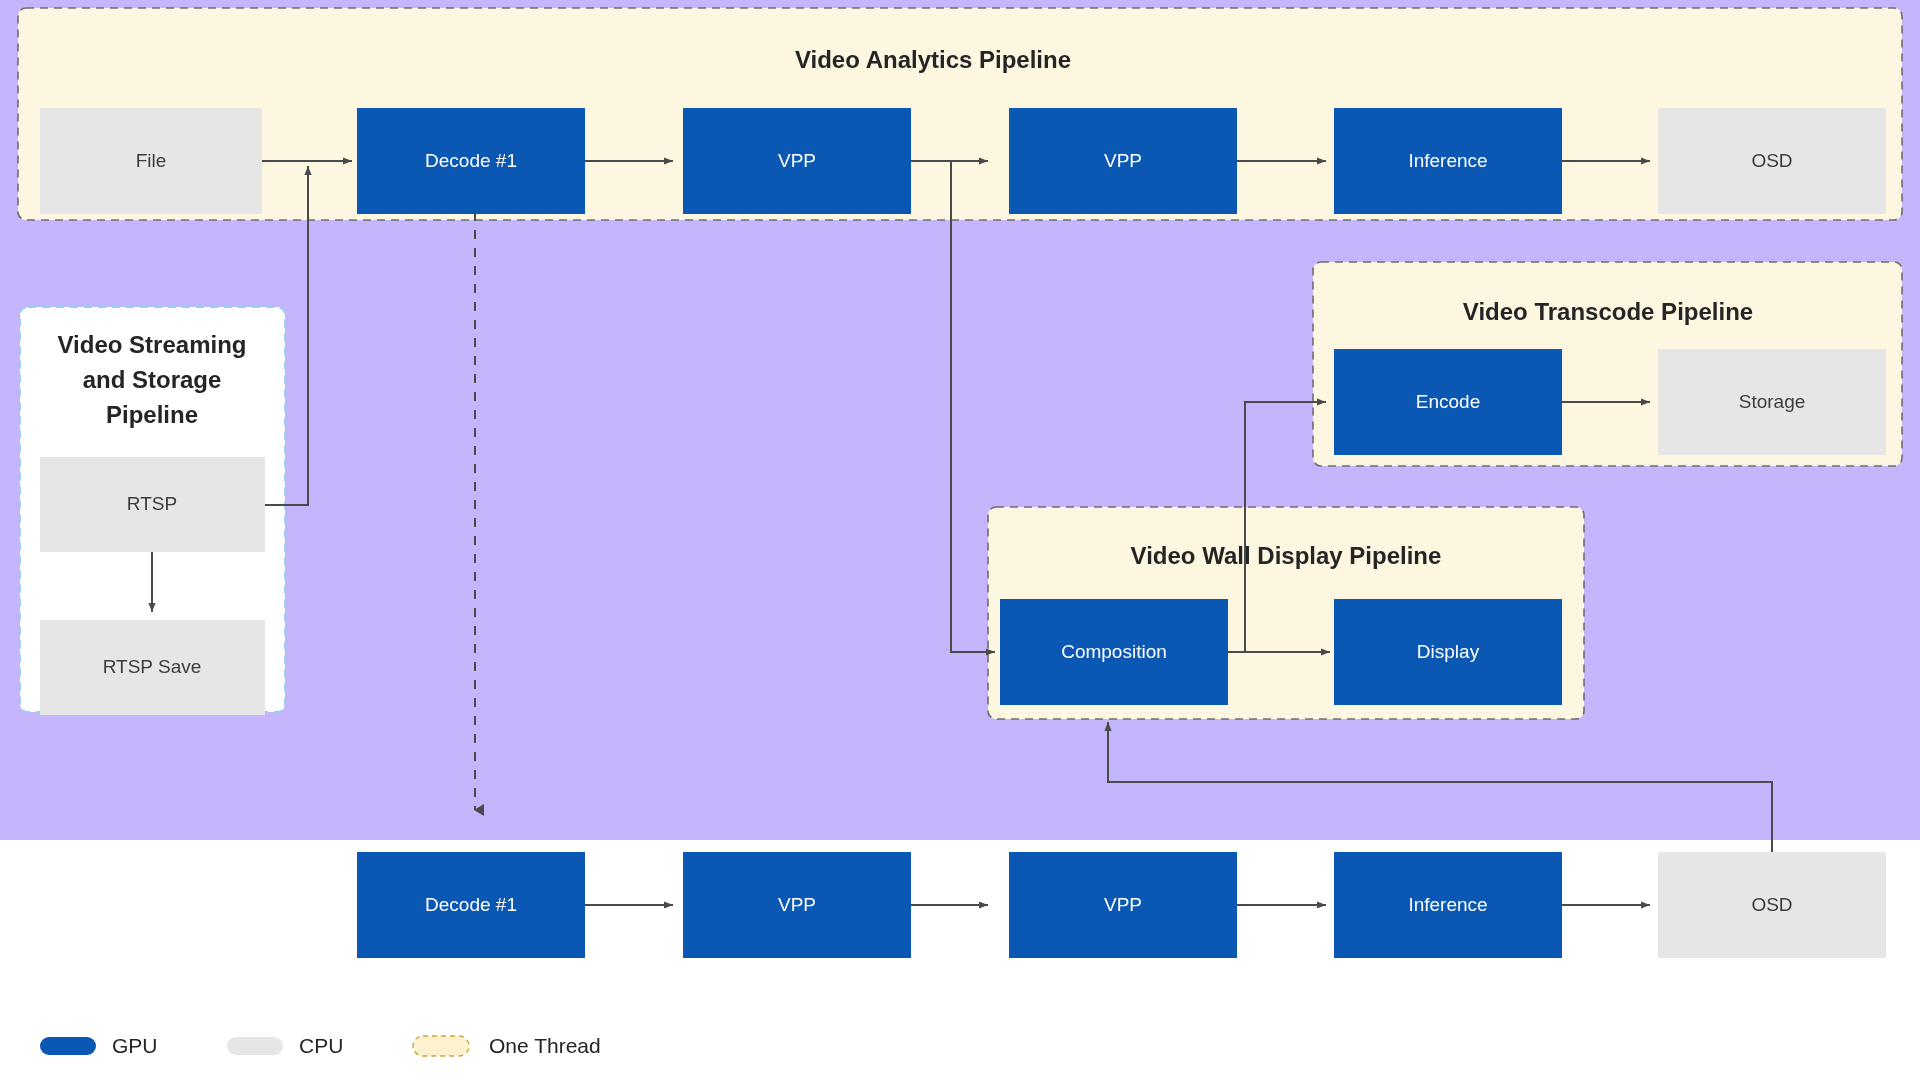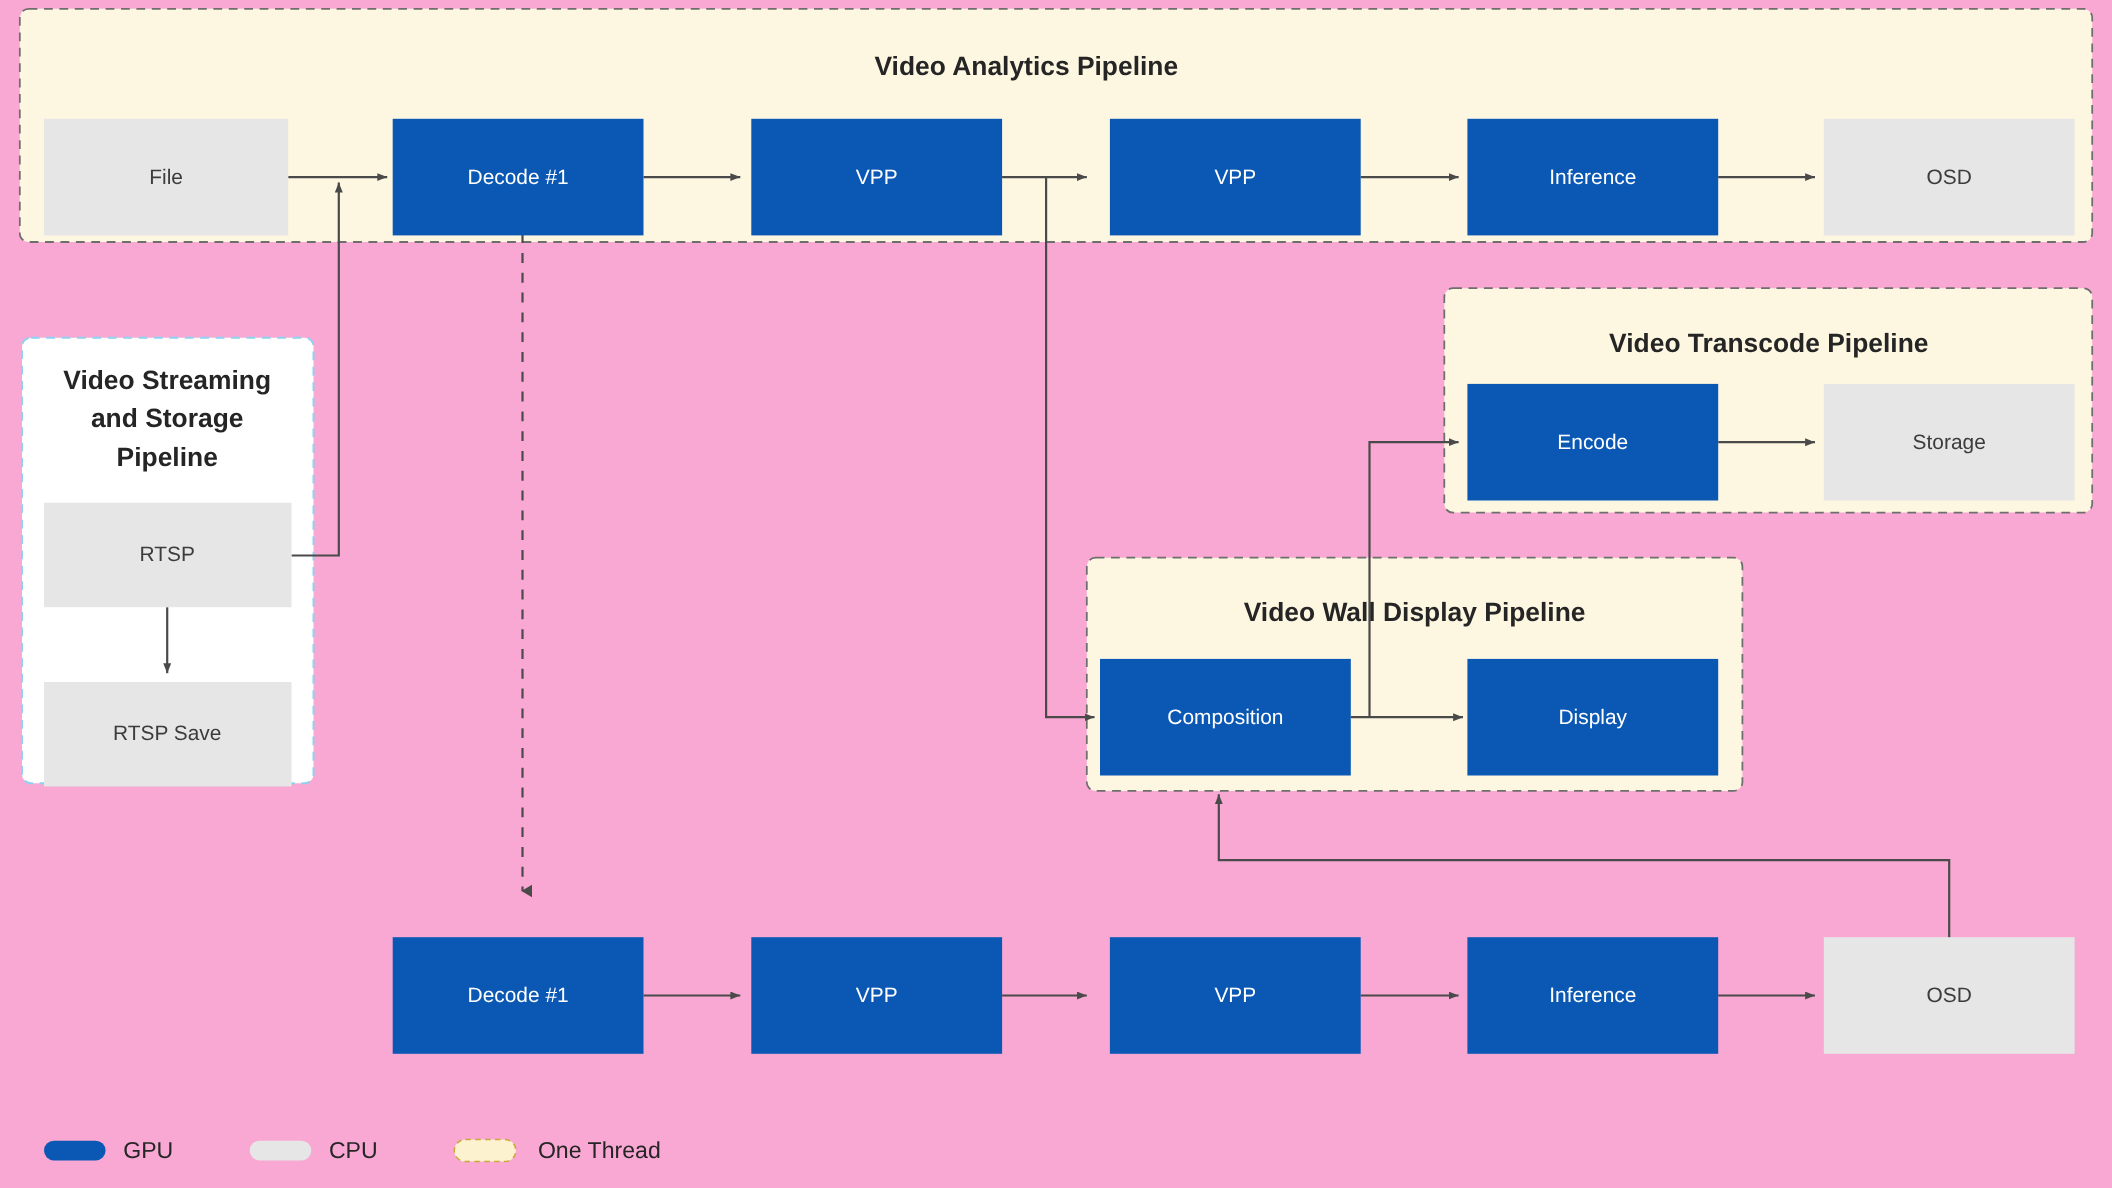--- a/index.html
+++ b/index.html
@@ -9,22 +9,22 @@
   }
   body {
     width: 1920px;
     height: 1080px;
     font-family: "Liberation Sans", sans-serif;
     overflow: hidden;
   }
   #stage {
     position: relative;
     width: 1920px;
-    height: 1080px;
-    background: #f9a8d4;
+    height: 840px;
+    background: #c4b5fd;
   }
   svg.diagram {
     position: absolute;
     top: 0;
     left: 0;
     width: 1920px;
     height: 1080px;
     display: block;
   }
   .grp-title {

